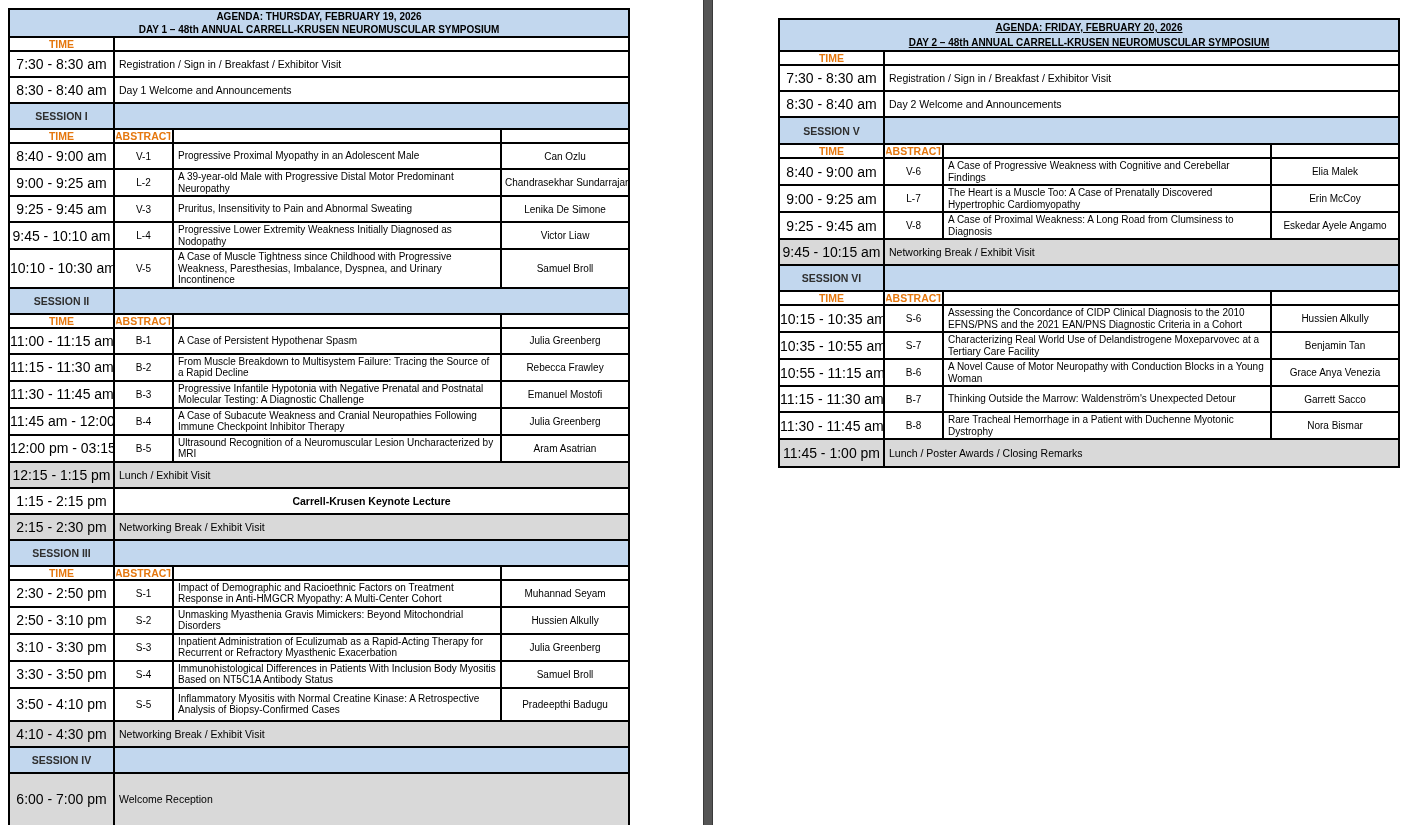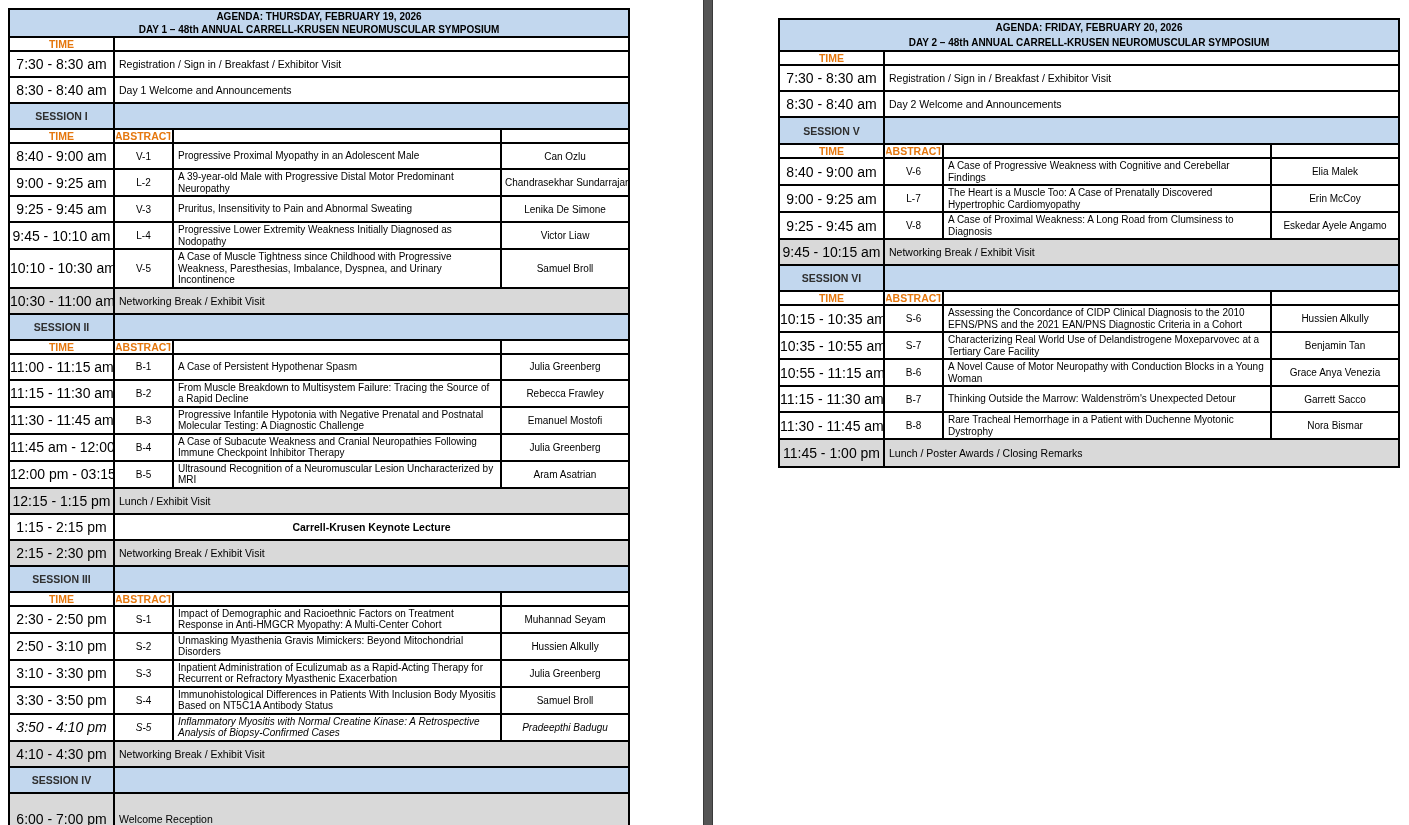--- a/index.html
+++ b/index.html
@@ -30,21 +30,21 @@
   #page-0 table.agenda{left:8px;top:8px;}
   #page-1 table.agenda{left:65px;top:18px;}
   td{
     border:2px solid var(--border);
     font-size:10.5px;color:#000;padding:0;vertical-align:middle;overflow:hidden;
   }
   .row-pagehdr td{
     background:var(--blue);text-align:center;font-weight:bold;
     font-size:10px;line-height:13px;color:#000;
   }
-  #page-1 .row-pagehdr td{line-height:15px;}
+  #page-1 .row-pagehdr td{line-height:15px;text-decoration:underline;}
   .row-colhdr td{font-weight:bold;color:var(--orange);text-align:center;font-size:10.5px;}
   .row-session td{background:var(--blue);}
   .c-session{font-weight:bold;color:#2f2f2f;text-align:center;font-size:10.5px;margin-left:35px;}
   .row-break td{background:var(--gray);}
   .c-time{text-align:center;font-size:14px;white-space:nowrap;}
   .c-code{text-align:center;font-size:10px;border-radius:6px;}
   .c-content{text-align:left;padding:0 4px;font-size:10.5px;}
   .c-title{text-align:left;padding:1px 4px;font-size:10px;line-height:11.5px;}
   .c-speaker{text-align:center;padding:0 3px;font-size:10px;white-space:nowrap;}
   .c-keynote{text-align:center;font-weight:bold;font-size:10.5px;}
@@ -112,24 +112,20 @@
           <td class="c-code">L-4</td>
           <td class="c-title">Progressive Lower Extremity Weakness Initially Diagnosed as Nodopathy</td>
           <td class="c-speaker">Victor Liaw</td>
         </tr>
         <tr class="row-talk" style="height: 27px;">
           <td class="c-time">10:10 - 10:30 am</td>
           <td class="c-code">V-5</td>
           <td class="c-title">A Case of Muscle Tightness since Childhood with Progressive Weakness, Paresthesias, Imbalance, Dyspnea, and Urinary Incontinence</td>
           <td class="c-speaker">Samuel Broll</td>
         </tr>
-        <tr class="row-break" style="height: 26px;">
-          <td class="c-time">10:30 - 11:00 am</td>
-          <td class="c-content" colspan="3">Networking Break / Exhibit Visit</td>
-        </tr>
         <tr class="row-session" style="height: 26px;">
           <td class="c-session">SESSION II</td>
           <td colspan="3"></td>
         </tr>
         <tr class="row-colhdr" style="height: 14px;">
           <td class="c-time">TIME</td>
           <td class="c-code">ABSTRACT</td>
           <td class="c-title"></td>
           <td class="c-speaker"></td>
         </tr>
@@ -202,21 +198,21 @@
           <td class="c-code">S-3</td>
           <td class="c-title">Inpatient Administration of Eculizumab as a Rapid-Acting Therapy for Recurrent or Refractory Myasthenic Exacerbation</td>
           <td class="c-speaker">Julia Greenberg</td>
         </tr>
         <tr class="row-talk" style="height: 26px;">
           <td class="c-time">3:30 - 3:50 pm</td>
           <td class="c-code">S-4</td>
           <td class="c-title">Immunohistological Differences in Patients With Inclusion Body Myositis Based on NT5C1A Antibody Status</td>
           <td class="c-speaker">Samuel Broll</td>
         </tr>
-        <tr class="row-talk" style="height: 27px; font-style: italic;">
+        <tr class="row-talk" style="height: 33px;">
           <td class="c-time">3:50 - 4:10 pm</td>
           <td class="c-code">S-5</td>
           <td class="c-title">Inflammatory Myositis with Normal Creatine Kinase: A Retrospective Analysis of Biopsy-Confirmed Cases</td>
           <td class="c-speaker">Pradeepthi Badugu</td>
         </tr>
         <tr class="row-break" style="height: 26px;">
           <td class="c-time">4:10 - 4:30 pm</td>
           <td class="c-content" colspan="3">Networking Break / Exhibit Visit</td>
         </tr>
         <tr class="row-session" style="height: 26px;">

